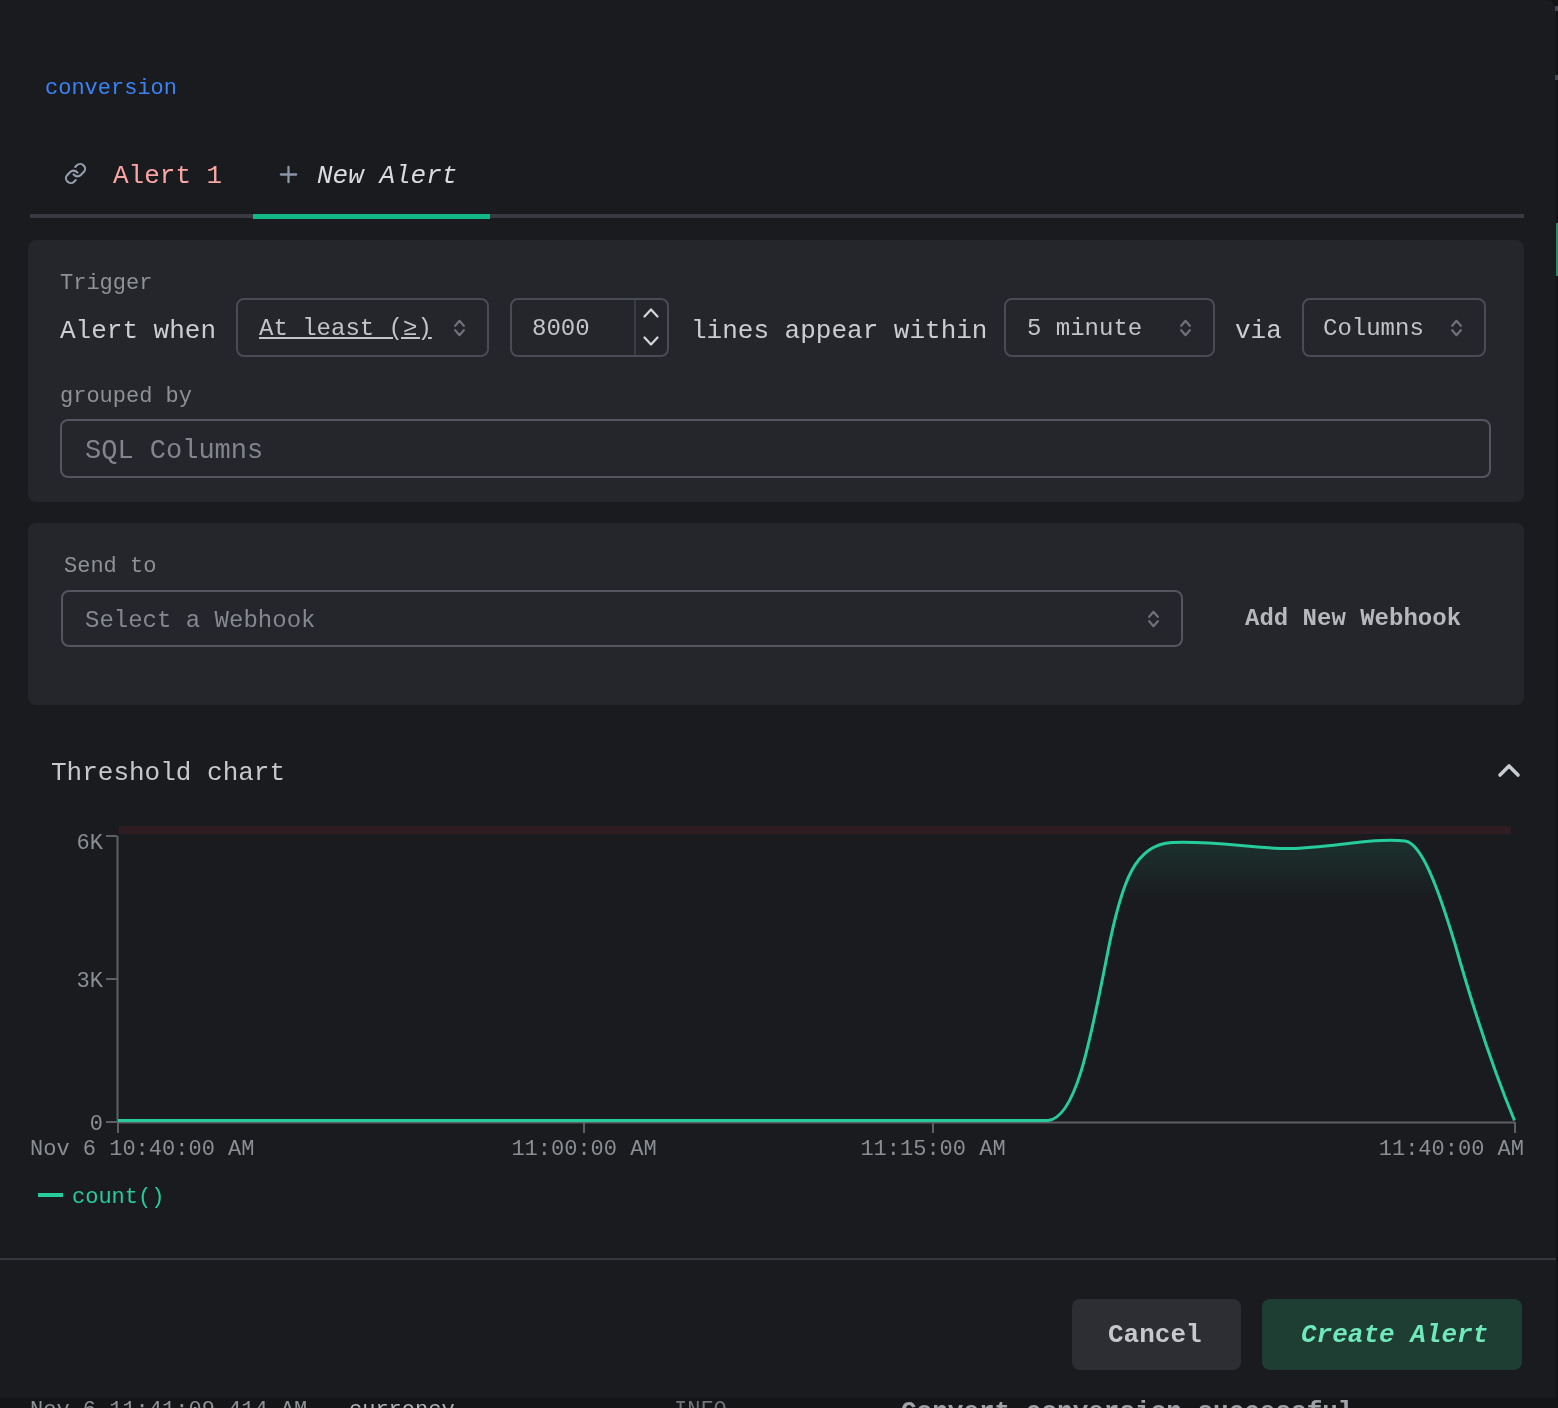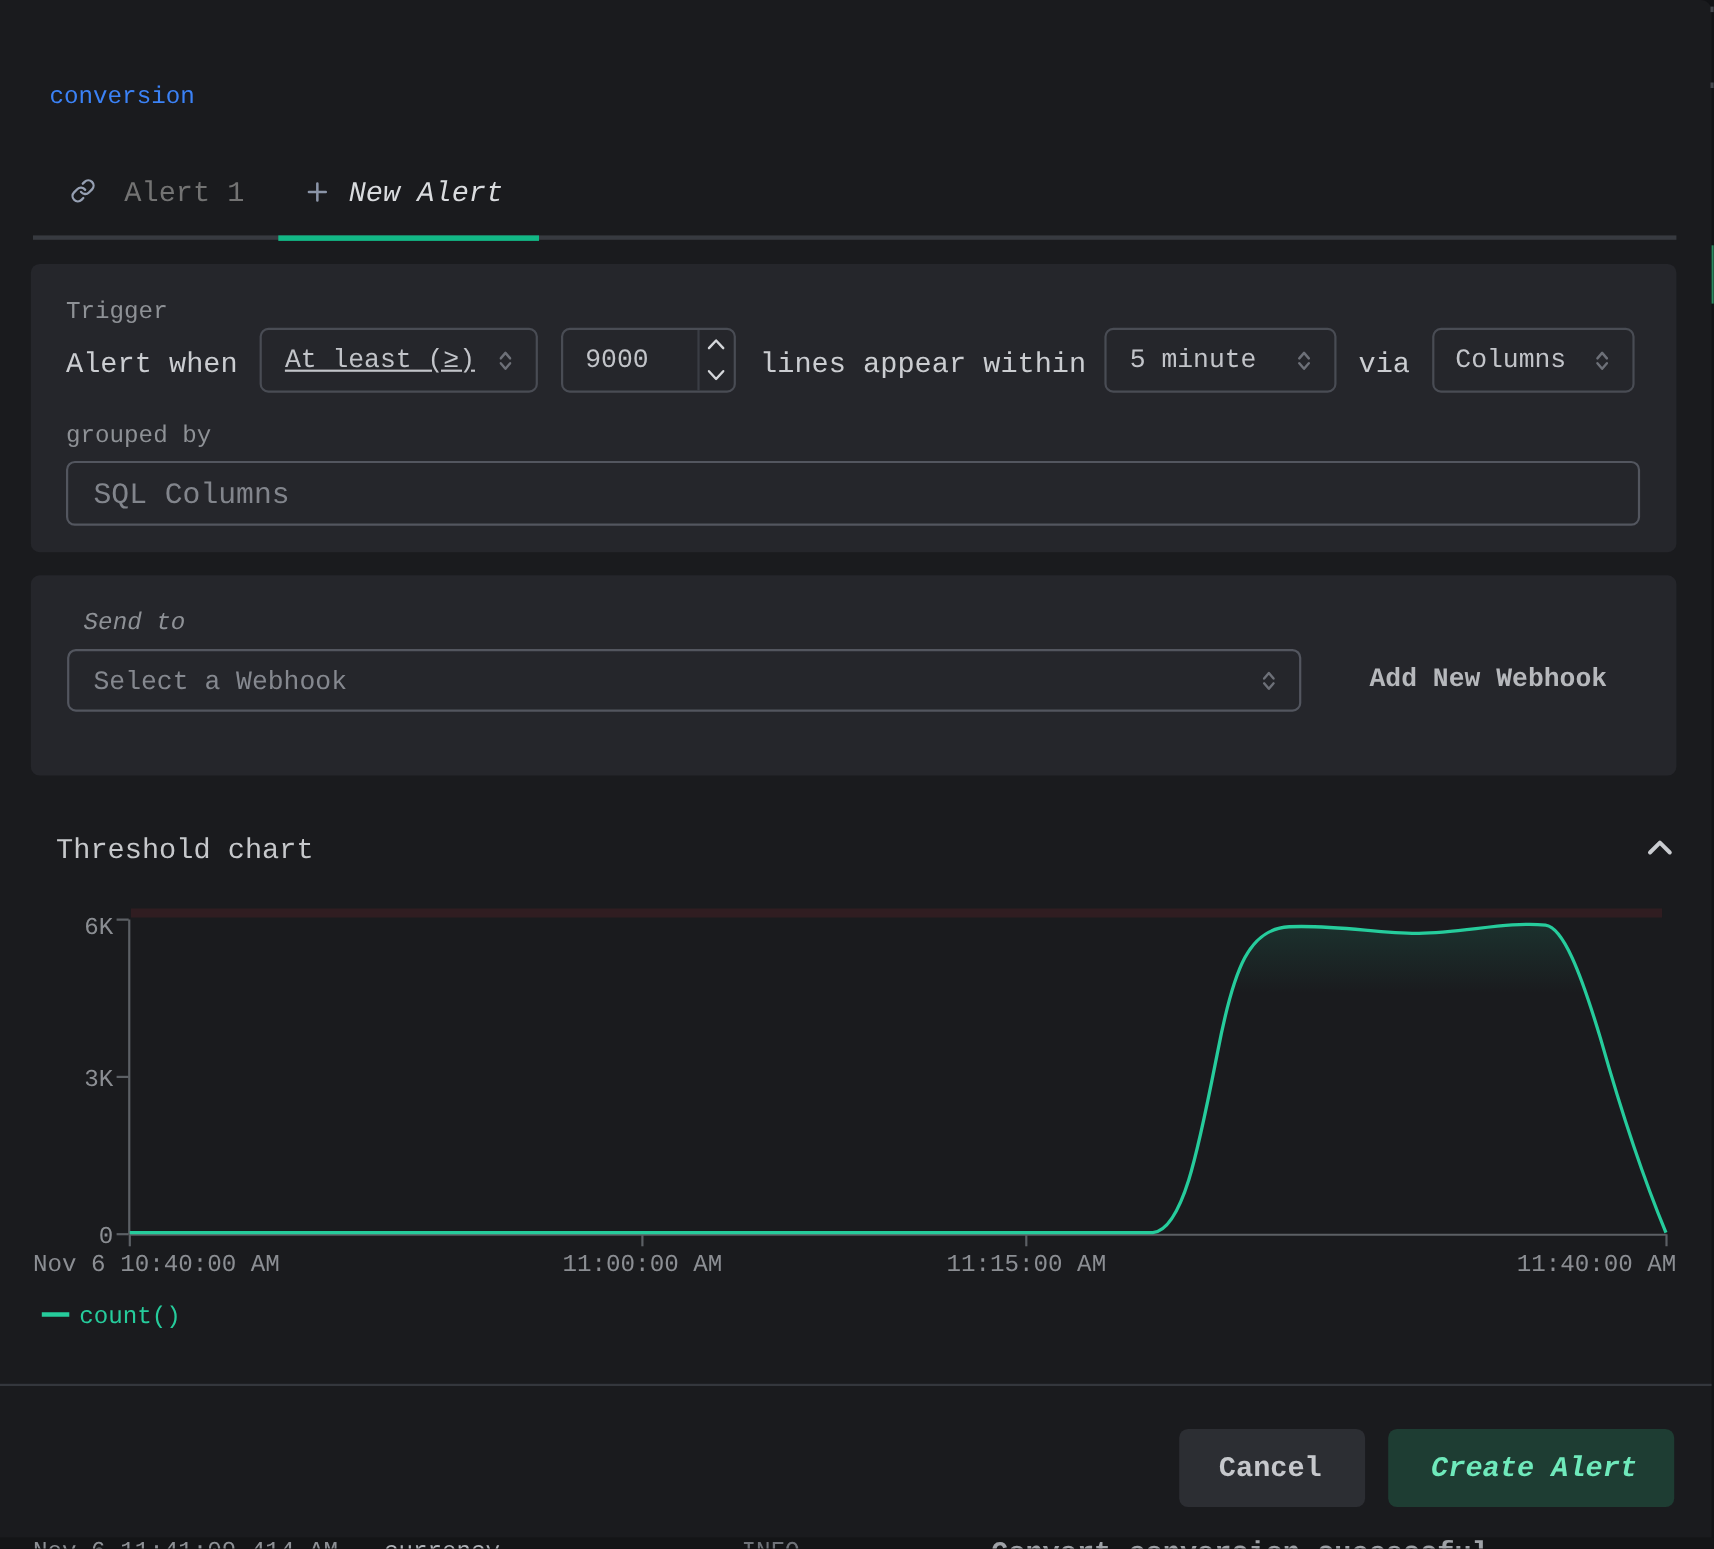--- a/index.html
+++ b/index.html
@@ -18,38 +18,38 @@
 <div id="modal">
 
   <div class="abs lbl" style="left:45px; top:78px; color:#3b82f6;">conversion</div>
 
   <div class="abs" style="left:30px; top:214px; width:1494px; height:4px; background:#373A40;"></div>
   <div class="abs" style="left:253px; top:214px; width:237px; height:5px; background:#12b886;"></div>
   <svg class="abs" style="left:64px; top:162px;" width="23" height="23" viewBox="0 0 24 24" fill="none" stroke="#96a0b3" stroke-width="2.2" stroke-linecap="round" stroke-linejoin="round">
     <path d="M10 13a5 5 0 0 0 7.54.54l3-3a5 5 0 0 0-7.07-7.07l-1.72 1.71"></path>
     <path d="M14 11a5 5 0 0 0-7.54-.54l-3 3a5 5 0 0 0 7.07 7.07l1.71-1.71"></path>
   </svg>
-  <div class="abs body-txt" style="left:113px; top:163px; color:#737373;">Alert 1</div>
+  <div class="abs body-txt" style="left:113px; top:163px; color:#fca5a5;">Alert 1</div>
   <svg class="abs" style="left:277px; top:163px;" width="23" height="23" viewBox="0 0 24 24" fill="none" stroke="#8b95a8" stroke-width="2.4" stroke-linecap="round">
     <path d="M12 4 v16 M4 12 h16"></path>
   </svg>
   <div class="abs body-txt" style="left:317px; top:163px; color:#d9dbde;font-style:italic;">New Alert</div>
 
   <div class="panel" style="top:240px; height:262px;"></div>
   <div class="abs lbl" style="left:60px; top:273px;">Trigger</div>
   <div class="abs body-txt" style="left:60px; top:318px;text-align:right;">Alert when</div>
 
   <div class="inp" style="left:236px; top:298px; width:253px; height:59px;"></div>
   <div class="abs inp-txt" style="left:259px; top:317px;text-decoration:underline;">At least (≥)</div>
   <svg class="abs" style="left:453.5px; top:319px;" width="11" height="18" viewBox="0 0 11 18" fill="none" stroke="#6d7078" stroke-width="2.2" stroke-linecap="round" stroke-linejoin="round">
     <path d="M1.2 6.8 L5.5 1.8 L9.8 6.8 M1.2 11.2 L5.5 16.2 L9.8 11.2"></path>
   </svg>
 
   <div class="inp" style="left:510px; top:298px; width:159px; height:59px;"></div>
-  <div class="abs inp-txt" style="left:532px; top:317px;">9000</div>
+  <div class="abs inp-txt" style="left:532px; top:317px;">8000</div>
   <div class="abs" style="left:634px; top:300px; width:2px; height:55px; background:#3a3d44;"></div>
   <svg class="abs" style="left:643px; top:304px;" width="16" height="46" viewBox="0 0 16 46" fill="none" stroke="#d4d6da" stroke-width="2.2" stroke-linecap="round" stroke-linejoin="round">
     <path d="M1.5 12.5 L8 5.5 L14.5 12.5 M1.5 33.5 L8 40.5 L14.5 33.5"></path>
   </svg>
 
   <div class="abs body-txt" style="left:691px; top:318px;">lines appear within</div>
 
   <div class="inp" style="left:1004px; top:298px; width:211px; height:59px;"></div>
   <div class="abs inp-txt" style="left:1027px; top:317px;">5 minute</div>
   <svg class="abs" style="left:1179.5px; top:319px;" width="11" height="18" viewBox="0 0 11 18" fill="none" stroke="#6d7078" stroke-width="2.2" stroke-linecap="round" stroke-linejoin="round">
@@ -62,21 +62,21 @@
   <div class="abs inp-txt" style="left:1323px; top:317px;">Columns</div>
   <svg class="abs" style="left:1450.5px; top:319px;" width="11" height="18" viewBox="0 0 11 18" fill="none" stroke="#6d7078" stroke-width="2.2" stroke-linecap="round" stroke-linejoin="round">
     <path d="M1.2 6.8 L5.5 1.8 L9.8 6.8 M1.2 11.2 L5.5 16.2 L9.8 11.2"></path>
   </svg>
 
   <div class="abs lbl" style="left:60px; top:386px;">grouped by</div>
   <div class="inp" style="left:60px; top:419px; width:1431px; height:59px; border-color:#53565f;"></div>
   <div class="abs" style="left:85px; top:438px; font-size:27px; line-height:1; color:#82858c;">SQL Columns</div>
 
   <div class="panel" style="top:523px; height:182px;"></div>
-  <div class="abs lbl" style="left:76px; top:556px;font-style:italic;">Send to</div>
+  <div class="abs lbl" style="left:64px; top:556px;">Send to</div>
   <div class="inp" style="left:61px; top:590px; width:1122px; height:57px; border-color:#53565f;"></div>
   <div class="abs" style="left:85px; top:609px; font-size:24px; line-height:1; color:#85888f;">Select a Webhook</div>
   <svg class="abs" style="left:1148px; top:610px;" width="11" height="18" viewBox="0 0 11 18" fill="none" stroke="#6d7078" stroke-width="2.2" stroke-linecap="round" stroke-linejoin="round">
     <path d="M1.2 6.8 L5.5 1.8 L9.8 6.8 M1.2 11.2 L5.5 16.2 L9.8 11.2"></path>
   </svg>
   <div class="abs" style="left:1245px; top:607px; font-size:24px; line-height:1; font-weight:bold; color:#b6b8bc;">Add New Webhook</div>
 
   <div class="abs body-txt" style="left:51px; top:760px; color:#c6c8cb;">Threshold chart</div>
   <svg class="abs" style="left:1497px; top:762px;" width="24" height="18" viewBox="0 0 24 18" fill="none" stroke="#c9ccd0" stroke-width="3.6" stroke-linecap="round" stroke-linejoin="round">
     <path d="M3 13 L12 4 L21 13"></path>

